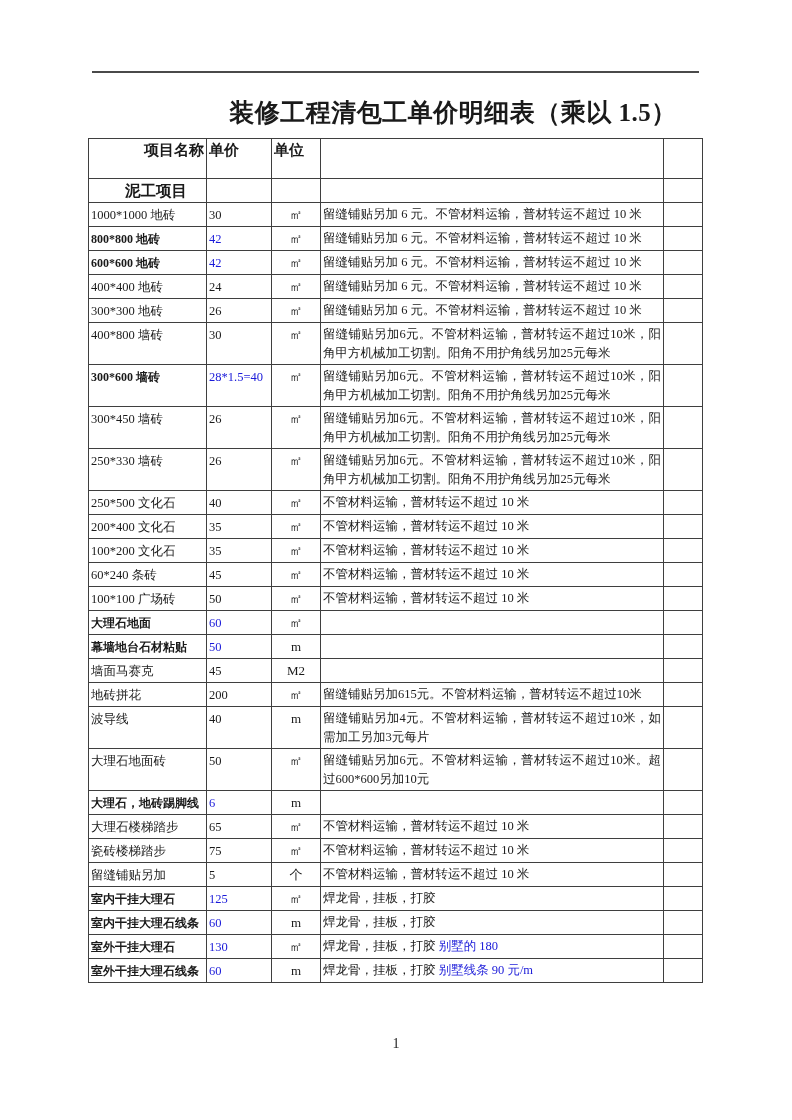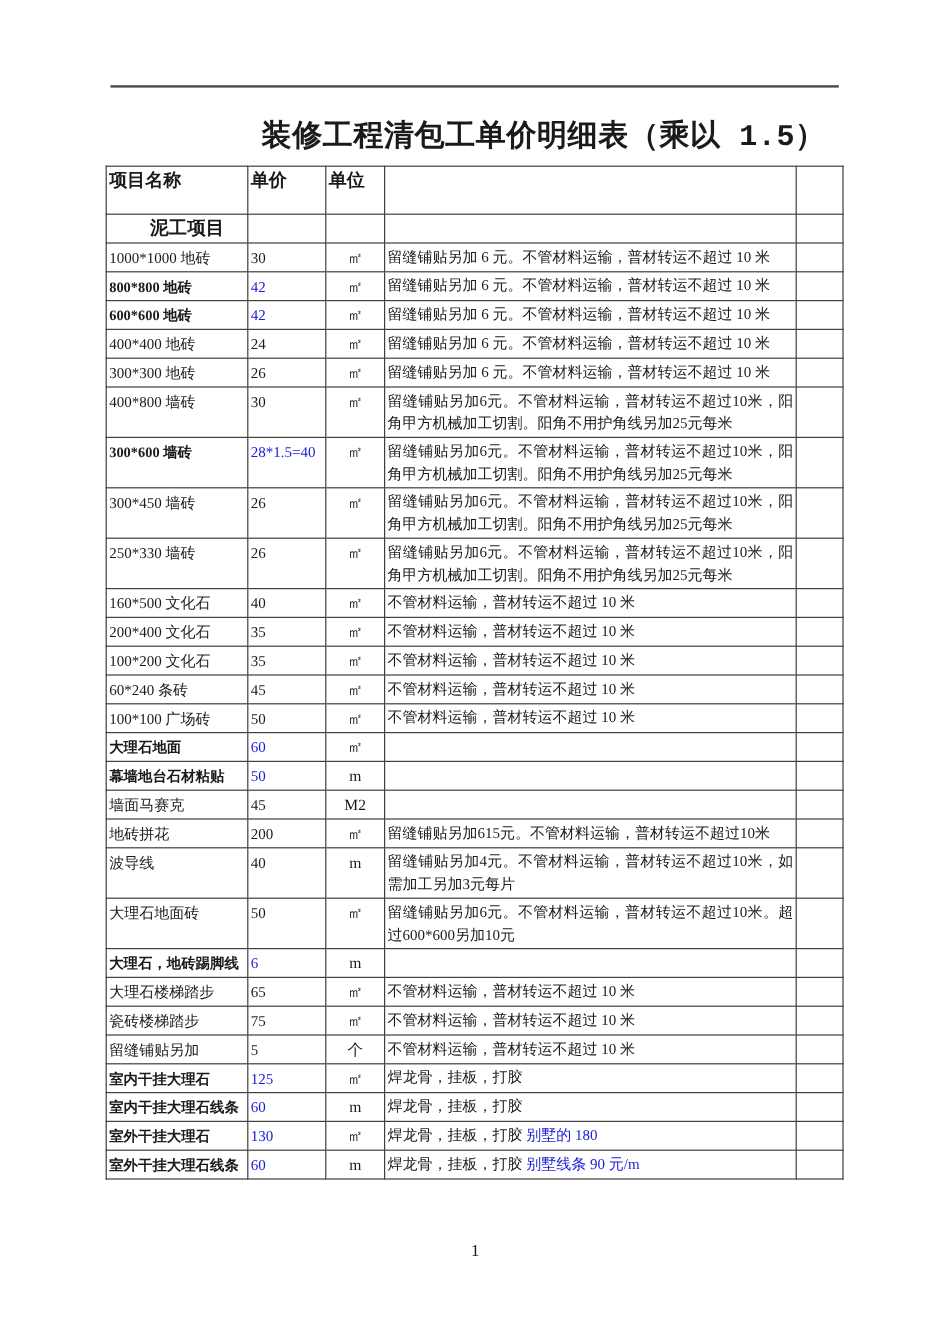--- a/index.html
+++ b/index.html
@@ -20,38 +20,37 @@
   }
   .doc-title {
     position: absolute;
     left: 146px; top: 96px;
     width: 614px;
     text-align: center;
     font-size: 25px;
     font-weight: bold;
     letter-spacing: 0.5px;
     white-space: nowrap;
-    font-family: Liberation Mono, monospace;
   }
   table.price-table {
     position: absolute;
     left: 88px; top: 138px;
     width: 614px;
     border-collapse: collapse;
     table-layout: fixed;
   }
   .price-table td, .price-table th {
     border: 1px solid #3f3f3f;
     vertical-align: top;
     padding: 2px 2px 1px 2px;
     font-weight: normal;
     overflow: hidden;
   }
   .price-table thead th { height: 36px; font-size: 15px; font-weight: bold; }
-  .th-name { text-align: left; }
+  .th-name { text-align: right; }
   .th-price, .th-unit { text-align: left; padding-left: 7px; }
   .c-name {
     height: 20px;
     font-size: 12.5px;
     line-height: 20px;
     padding-left: 6px;
     text-align: justify;
   }
   .c-name.bold-name {
     font-size: 12px;
@@ -191,21 +190,21 @@
 
   <tr>
     <td class="c-name">250*330 墙砖</td>
     <td class="c-price">26</td>
     <td class="c-unit">㎡</td>
     <td class="c-desc"><span class="desc-main">留缝铺贴另加6元。不管材料运输，普材转运不超过10米，阳角甲方机械加工切割。阳角不用护角线另加25元每米</span><span class="blue"></span></td>
     <td class="c-extra"></td>
   </tr>
 
   <tr>
-    <td class="c-name">160*500 文化石</td>
+    <td class="c-name">250*500 文化石</td>
     <td class="c-price">40</td>
     <td class="c-unit">㎡</td>
     <td class="c-desc"><span class="desc-main">不管材料运输，普材转运不超过 10 米</span><span class="blue"></span></td>
     <td class="c-extra"></td>
   </tr>
 
   <tr>
     <td class="c-name">200*400 文化石</td>
     <td class="c-price">35</td>
     <td class="c-unit">㎡</td>

